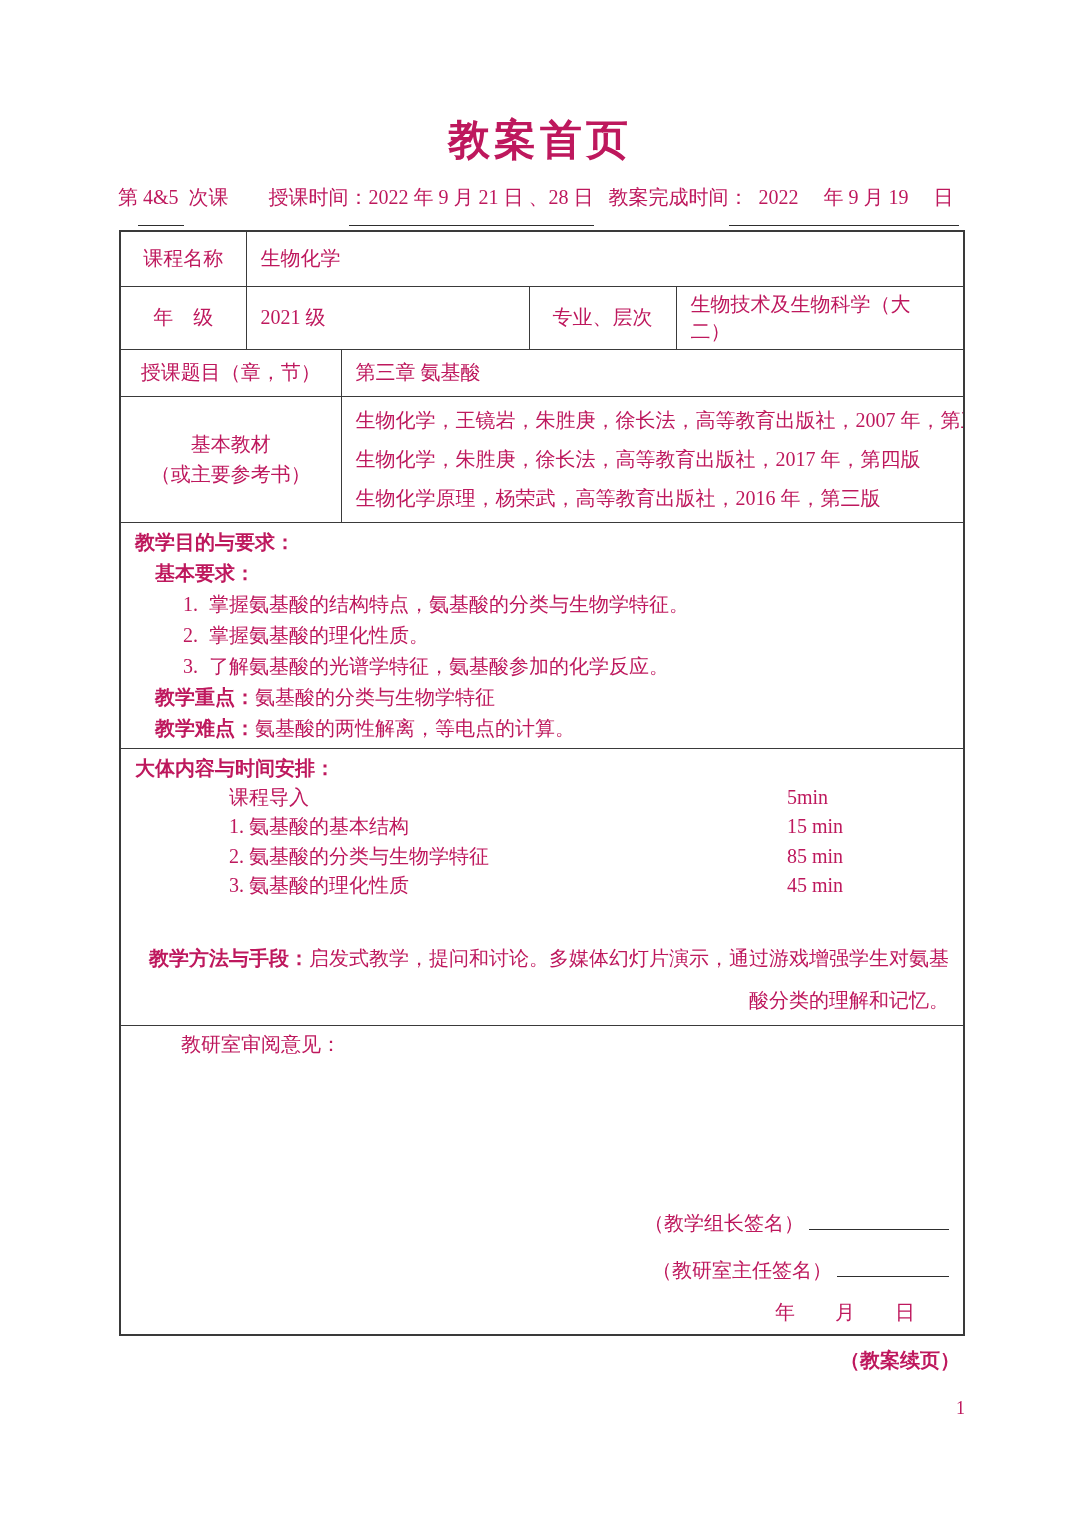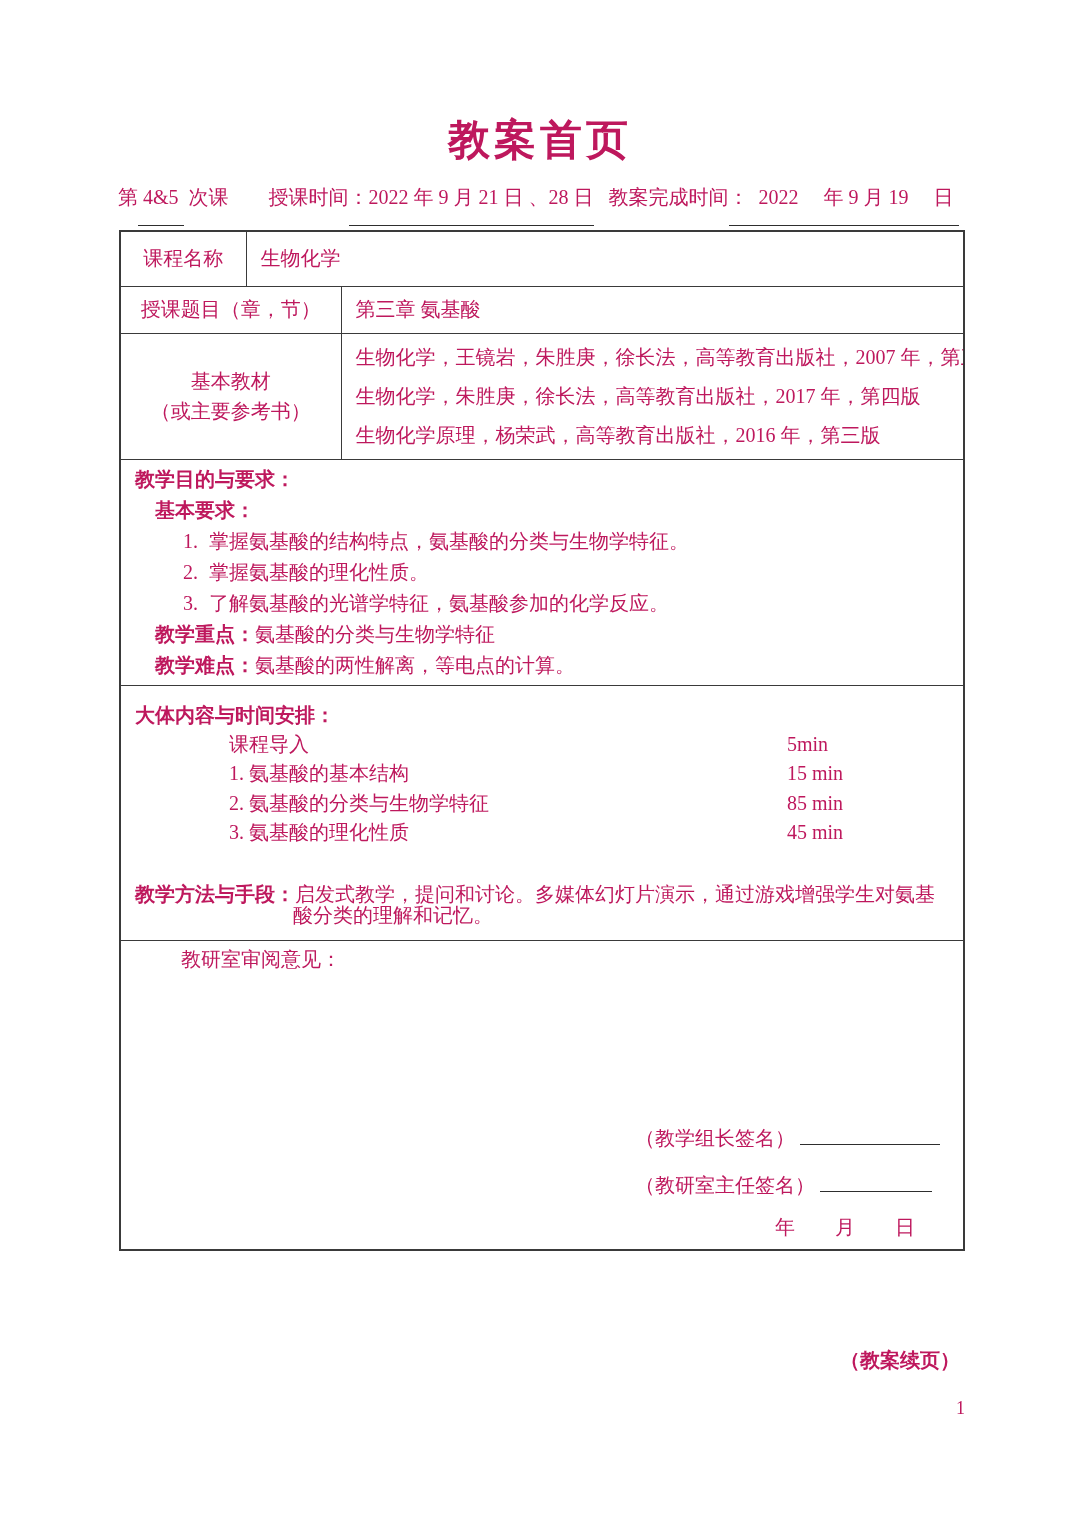--- a/index.html
+++ b/index.html
@@ -72,26 +72,27 @@
   .obj .obj-num { display: inline-block; width: 26px; }
   .obj .kv-line { margin-left: 20px; }
 
   .sched { line-height: 30px; }
   .sched .sched-item { position: relative; margin-left: 94px; line-height: 29.5px; }
   .sched .sched-time { position: absolute; left: 558px; top: 0; }
   .methods {
     margin-top: 36px;
     padding-left: 158px;
     text-indent: -158px;
-    line-height: 21px;
+    line-height: 42px;
+    text-align: right;
   }
 
   .review-title { line-height: 28px; margin-left: 46px; }
   .sig-block { margin-top: 142px; }
-  .sig-line { margin-left: 500px; line-height: 47px; white-space: pre; }
+  .sig-line { line-height: 47px; white-space: pre; text-align: right; }
   .blank { display: inline-block; border-bottom: 1.6px solid #2e2e2e; height: 22px; vertical-align: baseline; }
   .blank-w1 { width: 140px; }
   .blank-w2 { width: 112px; }
   .date-line { margin-left: 640px; line-height: 36px; }
 
   .footer-note {
     position: absolute;
     top: 1347px; right: 120px;
     font-weight: 700;
     font-size: 20px;
@@ -122,20 +123,26 @@
         <col style="width:81px">
         <col style="width:124px">
     </colgroup>
 
     <tbody>
         <tr class="r1">
       <td class="lbl">课程名称</td>
       <td class="val" colspan="7">生物化学</td>
     </tr>
 
+    <tr class="r2">
+      <td class="lbl">年　级</td>
+      <td class="val" colspan="3">2021 级</td>
+      <td class="lbl">专业、层次</td>
+      <td class="val" colspan="3">生物技术及生物科学（大二）</td>
+    </tr>
 
 
     <tr class="r4">
       <td class="lbl" colspan="2">授课题目（章，节）</td>
       <td class="val" colspan="6">第三章 氨基酸</td>
     </tr>
 
     <tr class="r5">
       <td class="lbl two-line" colspan="2">
         <div>基本教材</div>

